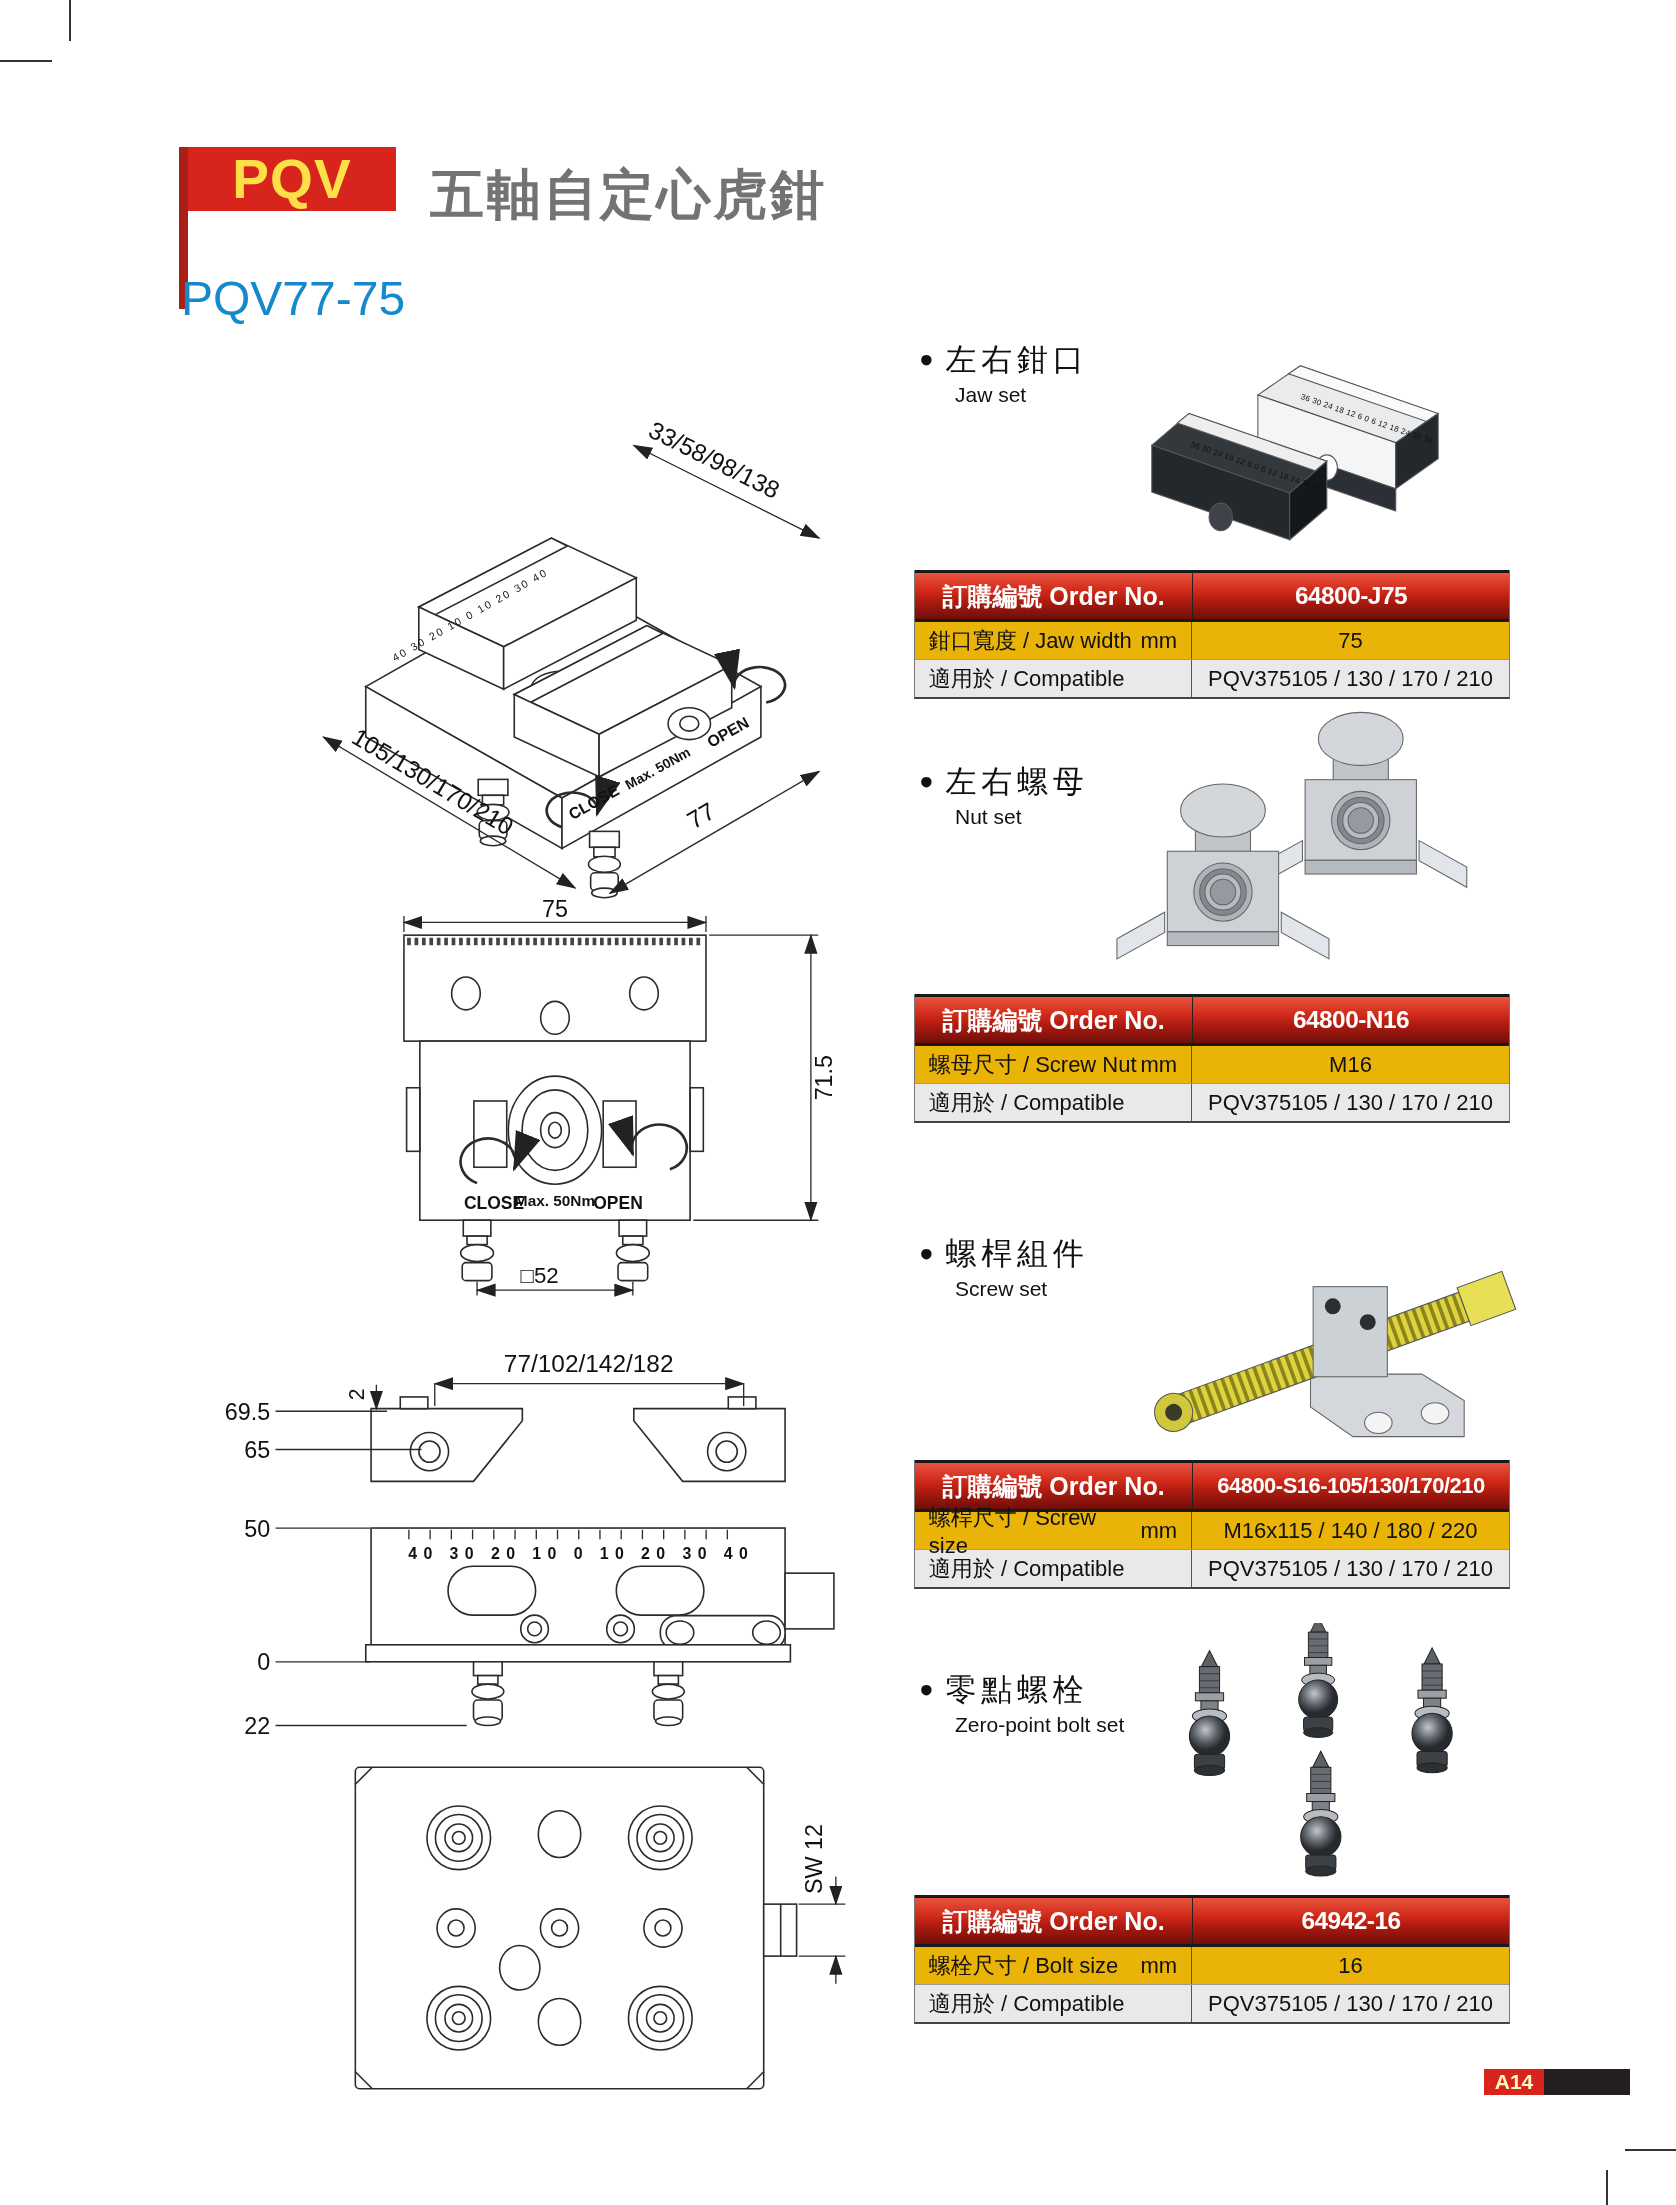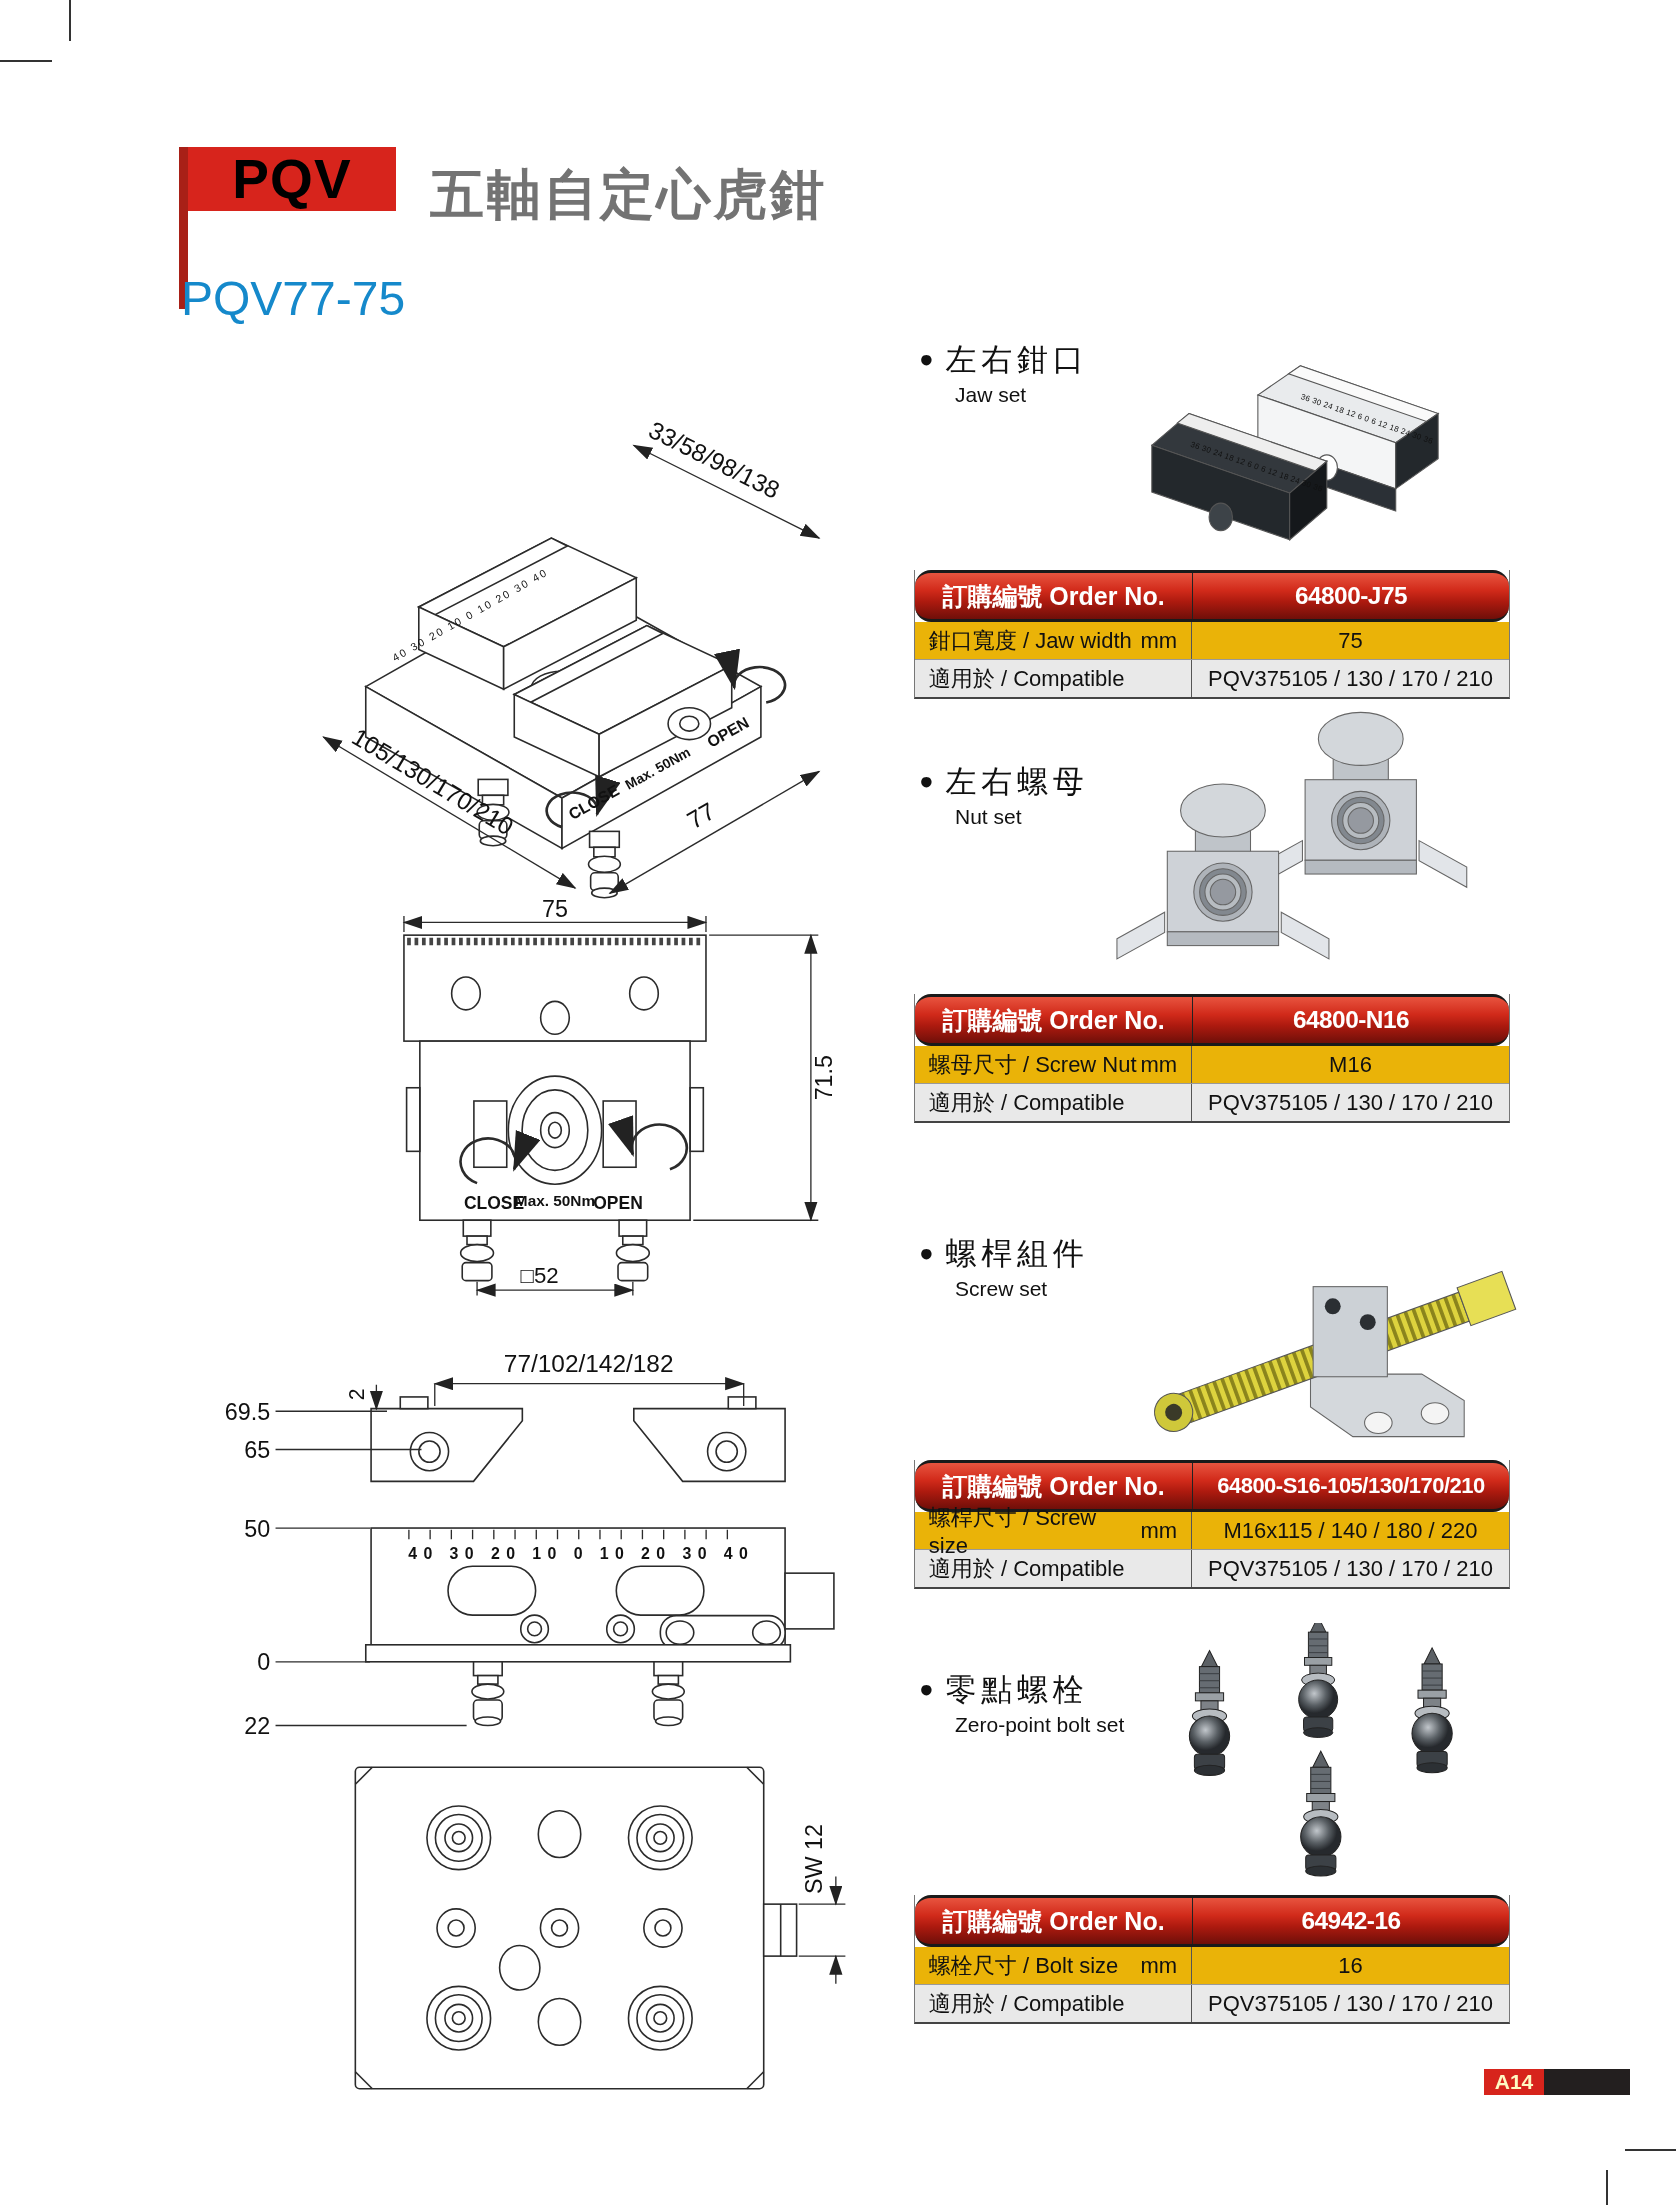--- a/index.html
+++ b/index.html
@@ -5,41 +5,41 @@
   html,body{margin:0;padding:0;background:#fff;}
   .page{position:relative;width:1676px;height:2205px;background:#ffffff;
         font-family:"Liberation Sans", sans-serif;color:#111;overflow:hidden;}
 
   
   .crop{position:absolute;background:#333;}
 
   
   .red-bar{position:absolute;left:179px;top:147px;width:9px;height:162px;background:#a82017;}
   .badge{position:absolute;left:188px;top:147px;width:208px;height:64px;background:#d7241c;
-         color:#000000;display:flex;align-items:center;justify-content:center;
+         color:#fde047;display:flex;align-items:center;justify-content:center;
          font-size:55px;font-weight:bold;letter-spacing:1.1px;}
   .title-zh{position:absolute;left:430px;top:159px;font-size:54px;font-weight:bold;
             letter-spacing:2.7px;color:#737373;white-space:nowrap;}
   .title-en{position:absolute;left:431px;top:225px;font-size:39px;color:#161616;white-space:nowrap;}
   .model{position:absolute;left:181px;top:271px;font-size:48px;color:#1589cb;white-space:nowrap;}
 
   
   .sec-label{position:absolute;left:919px;}
   .sec-label .zh-line{display:flex;align-items:center;}
   .sec-label .bullet{font-size:24.4px;margin-right:11.7px;line-height:1;}
   .sec-label .zh{font-size:31px;letter-spacing:4.8px;line-height:1;}
   .sec-label .en{margin-left:36px;margin-top:7.4px;font-size:21px;max-width:228px;line-height:1.22;}
 
   
   .spec-table{position:absolute;left:914px;width:596px;background:#fff;
               border-left:1.1px solid #777;border-right:1.1px solid #777;border-bottom:2.1px solid #444;
               box-sizing:border-box;}
   .spec-head{display:flex;align-items:stretch;height:46px;
              background:linear-gradient(180deg,#e8543f 0%,#d12a1a 38%,#ad1a0f 62%,#6f0f09 100%);
-             border-top:3.2px solid #1a1a1a;border-bottom:3.2px solid #1a1a1a;color:#fff;font-weight:bold;border-radius:16px;}
+             border-top:3.2px solid #1a1a1a;border-bottom:3.2px solid #1a1a1a;color:#fff;font-weight:bold;}
   .spec-head .c1{width:277px;border-right:1.6px solid #222;display:flex;align-items:center;
                  justify-content:center;font-size:25px;}
   .spec-head .c2{flex:1;display:flex;align-items:center;justify-content:center;
                  font-size:24.4px;letter-spacing:-0.5px;text-align:center;}
   .s3 .spec-head .c2{font-size:22px;}
   .spec-row{display:flex;height:37px;font-size:22px;border-bottom:1.1px solid #999;background:#eab308;}
   .spec-row.alt{background:#e9e9e9;border-bottom:none;}
   .spec-row .c1{width:277px;border-right:1.6px solid #555;display:flex;align-items:center;
                 justify-content:space-between;padding:0 13.8px;box-sizing:border-box;}
   .spec-row .c2{flex:1;display:flex;align-items:center;justify-content:center;}

